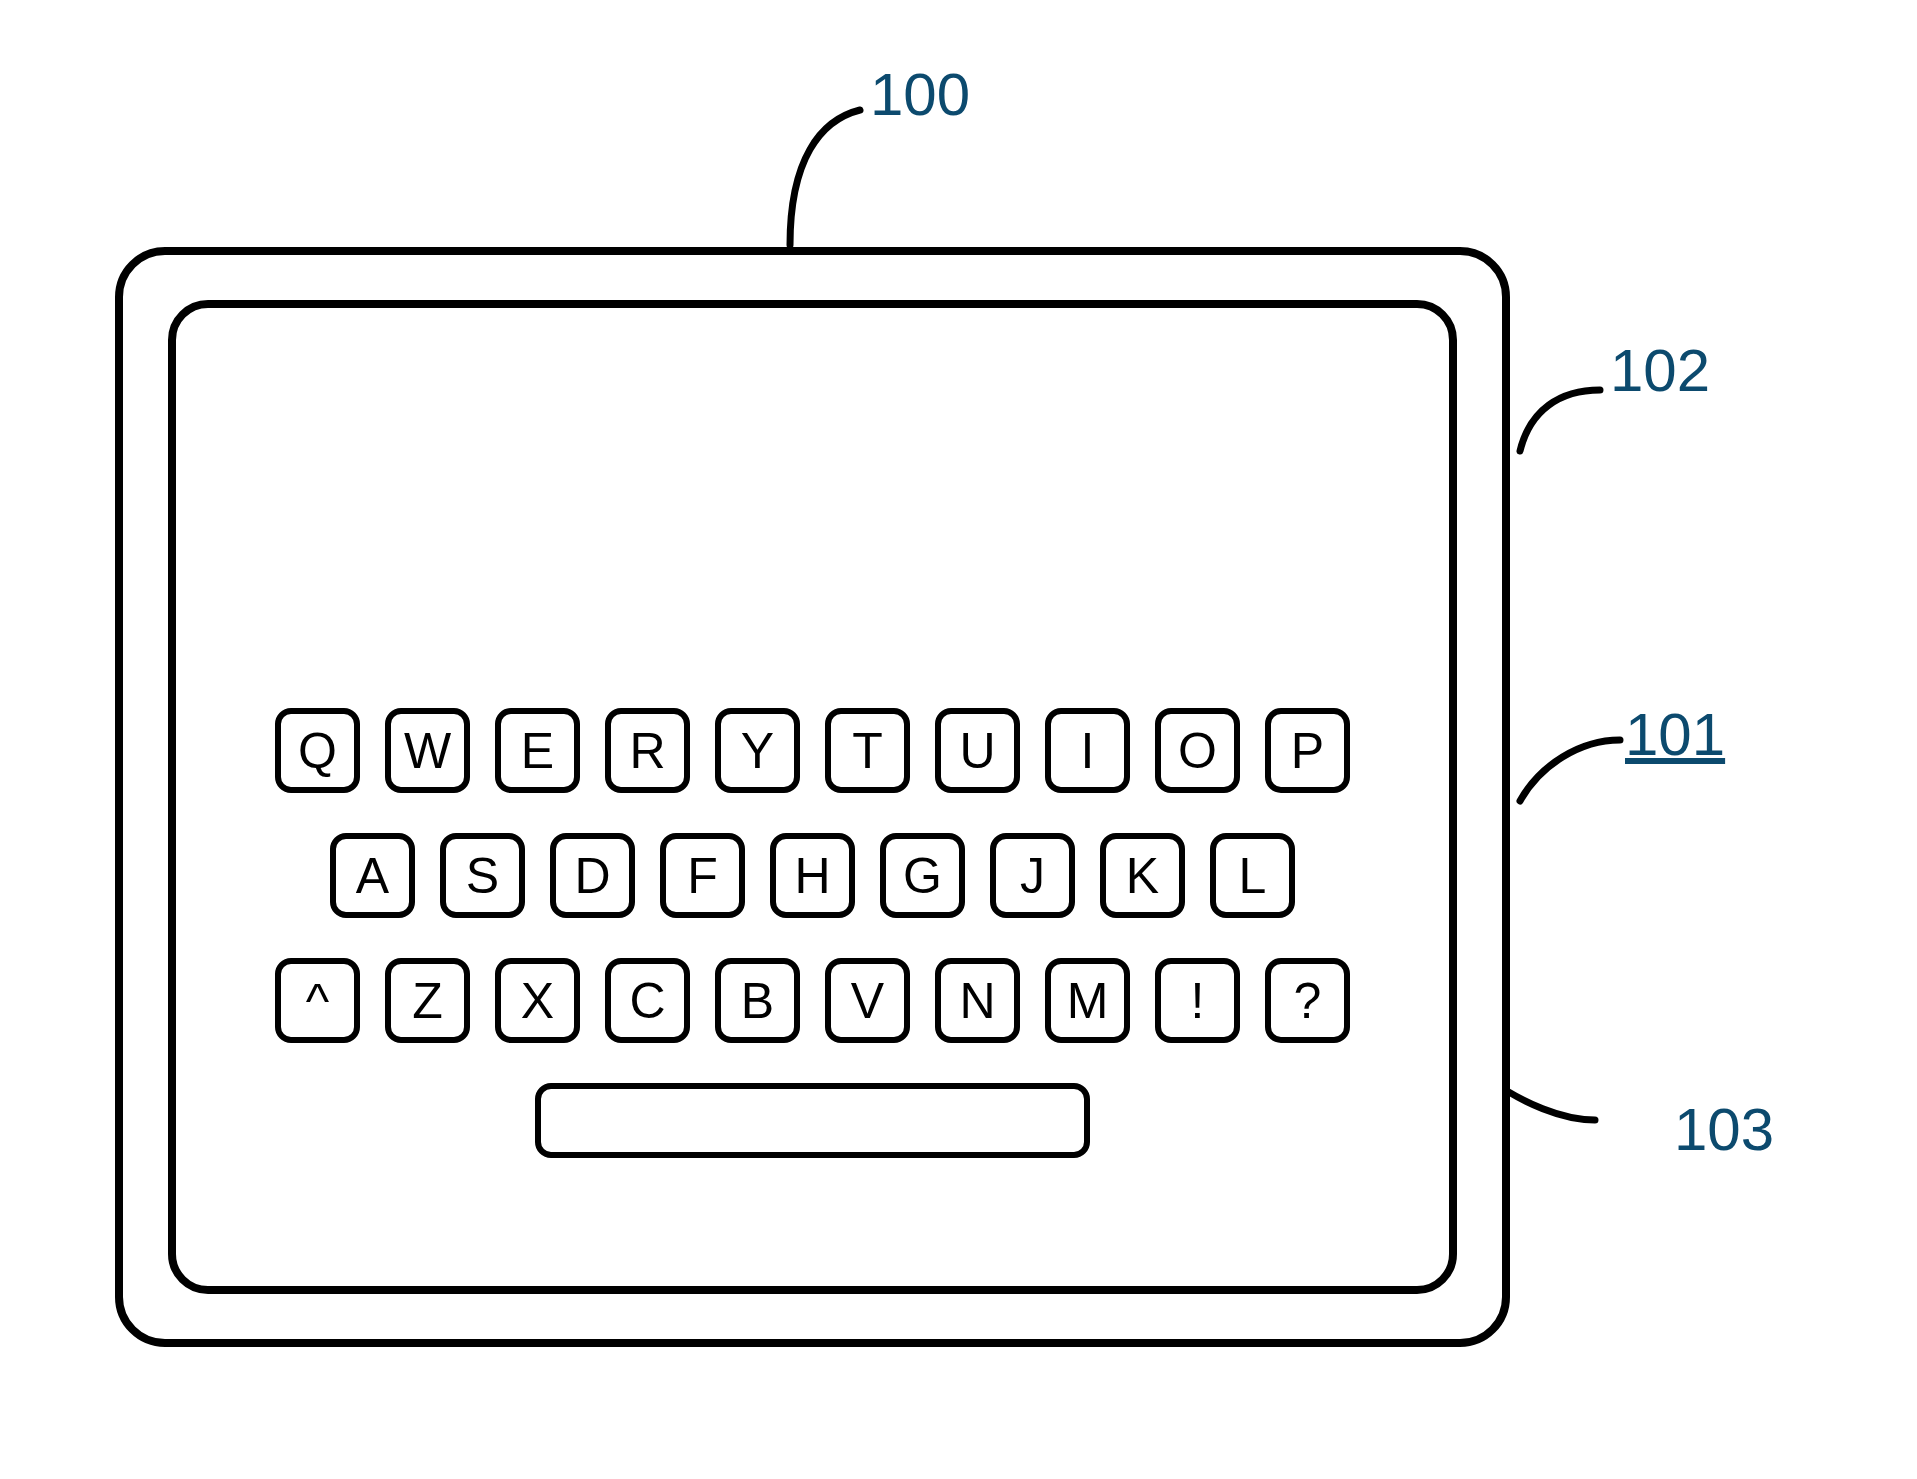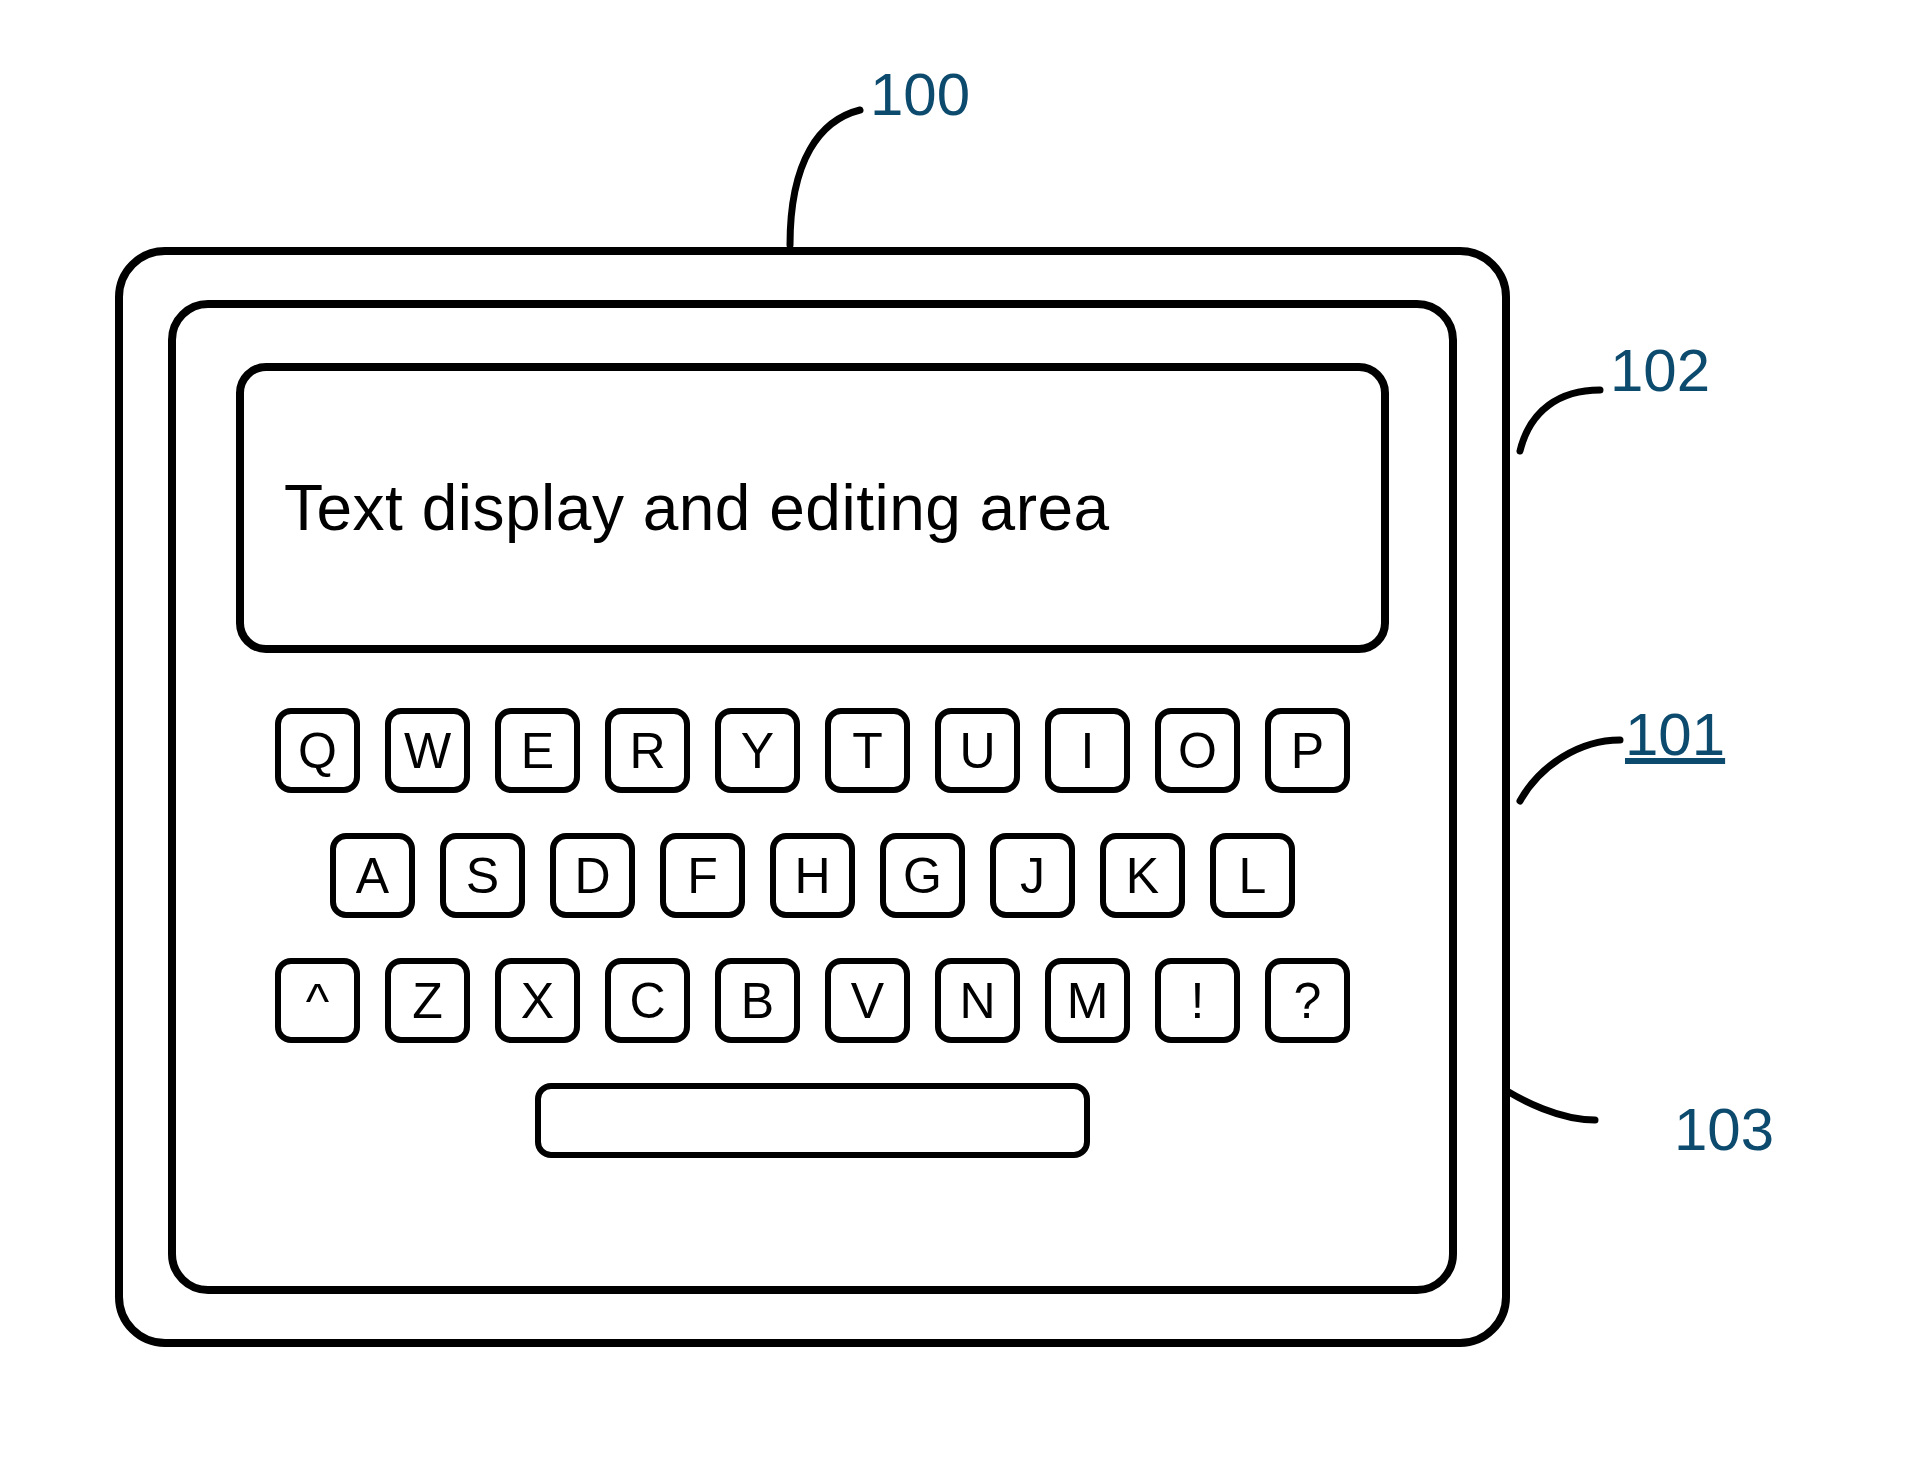--- a/index.html
+++ b/index.html
@@ -138,23 +138,20 @@
     <path d="M 1600 390 C 1560 390, 1530 410, 1520 451" stroke="#000" stroke-width="7" fill="none" stroke-linecap="round"></path>
 
     <path d="M 1620 740 C 1580 740, 1540 765, 1520 801" stroke="#000" stroke-width="7" fill="none" stroke-linecap="round"></path>
 
     <path d="M 1595 1120 C 1530 1120, 1440 1055, 1400 985" stroke="#000" stroke-width="7" fill="none" stroke-linecap="round"></path>
   </svg>
 
   <div class="device-frame">
     <div class="screen">
 
-      <div class="text-area">
-        <span>Text display and editing area</span>
-      </div>
 
       <div class="keyboard">
 
         <div class="key-row">
           <div class="key">Q</div>
           <div class="key">W</div>
           <div class="key">E</div>
           <div class="key">R</div>
           <div class="key">Y</div>
           <div class="key">T</div>

